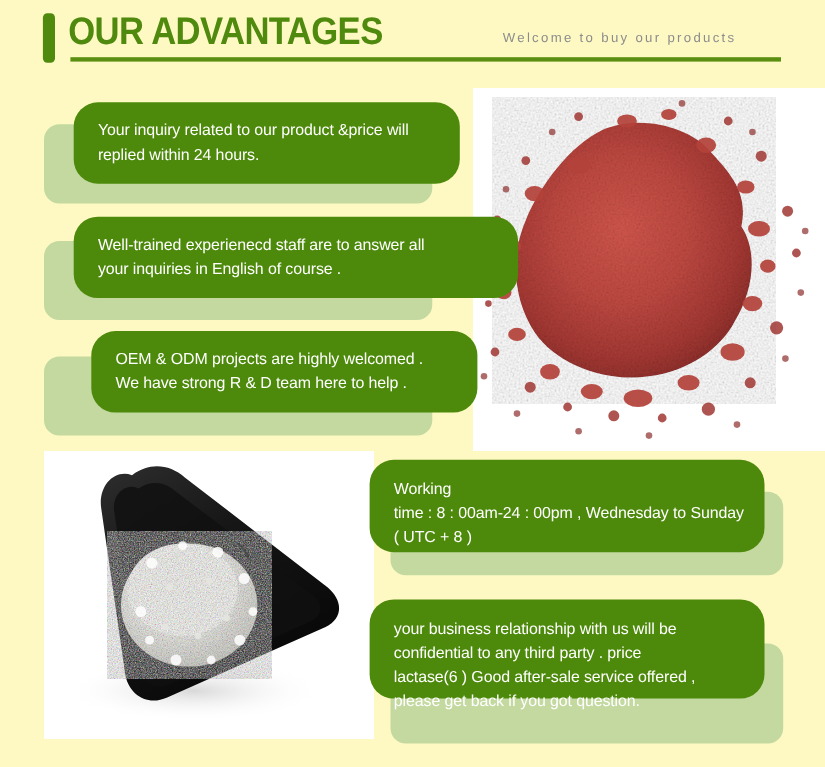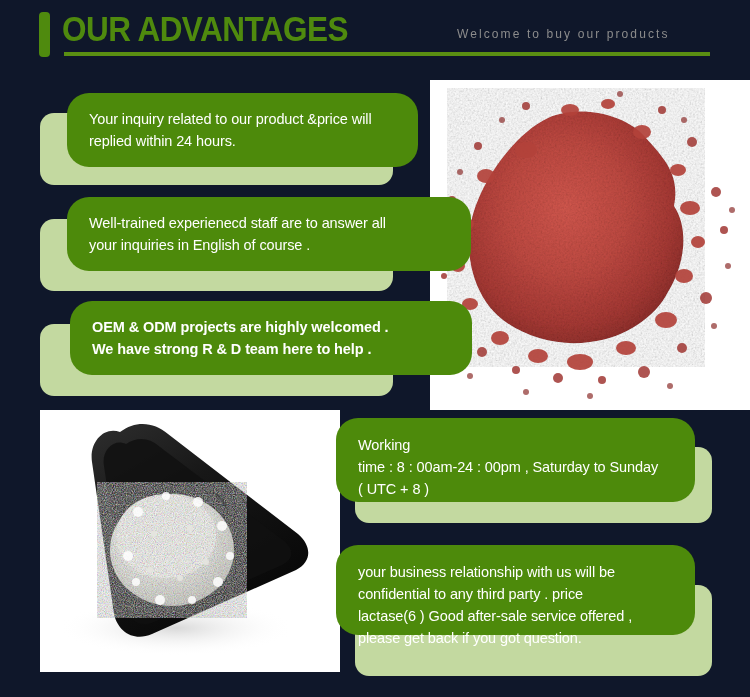--- a/index.html
+++ b/index.html
@@ -11,21 +11,21 @@
     background: #ffffff;
     font-family: "Liberation Sans", sans-serif;
     overflow: hidden;
     position: relative;
   }
 
   .page {
     position: relative;
     width: 750px;
     height: 697px;
-    background: #0f172a;
+    background: #fef9c3;
   }
 
   
   .header {
     position: absolute;
     left: 0; top: 0;
     width: 750px;
     height: 70px;
   }
 
@@ -111,21 +111,21 @@
   #bubble-1 { left: 0; top: 0; }
   #bubble-1 .bubble-shadow { left: 40px; top: 113px; width: 353px; height: 72px; }
   #bubble-1 .bubble-main   { left: 67px; top: 93px;  width: 351px; height: 74px; }
 
   #bubble-2 { left: 0; top: 0; }
   #bubble-2 .bubble-shadow { left: 40px; top: 219px; width: 353px; height: 72px; }
   #bubble-2 .bubble-main   { left: 67px; top: 197px; width: 404px; height: 74px; }
 
   #bubble-3 { left: 0; top: 0; }
   #bubble-3 .bubble-shadow { left: 40px; top: 324px; width: 353px; height: 72px; }
-  #bubble-3 .bubble-main   { left: 70px; top: 301px; width: 402px; height: 74px; font-weight: bold; }
+  #bubble-3 .bubble-main   { left: 83px; top: 301px; width: 351px; height: 74px; }
 
   
   #bubble-4 .bubble-shadow { left: 355px; top: 447px; width: 357px; height: 76px; }
   #bubble-4 .bubble-main   { left: 336px; top: 418px; width: 359px; height: 84px; }
 
   #bubble-5 .bubble-shadow { left: 355px; top: 585px; width: 357px; height: 91px; }
   #bubble-5 .bubble-main   { left: 336px; top: 545px; width: 359px; height: 90px; }
 
   
   .photo { position: absolute; overflow: hidden; }
@@ -316,21 +316,21 @@
     <div class="bubble-main">
       <div class="bubble-text">OEM &amp; ODM projects are highly welcomed .
 We have strong R &amp; D team here to help .</div>
     </div>
   </div>
 
   <div class="bubble" id="bubble-4">
     <div class="bubble-shadow"></div>
     <div class="bubble-main">
       <div class="bubble-text top-align">Working
-time : 8 : 00am-24 : 00pm , Saturday to Sunday
+time : 8 : 00am-24 : 00pm , Wednesday to Sunday
  ( UTC + 8 )</div>
     </div>
   </div>
 
   <div class="bubble" id="bubble-5">
     <div class="bubble-shadow"></div>
     <div class="bubble-main">
       <div class="bubble-text top-align">your business relationship with us will be
 confidential to any third party . price
 lactase(6 ) Good after-sale service offered ,

